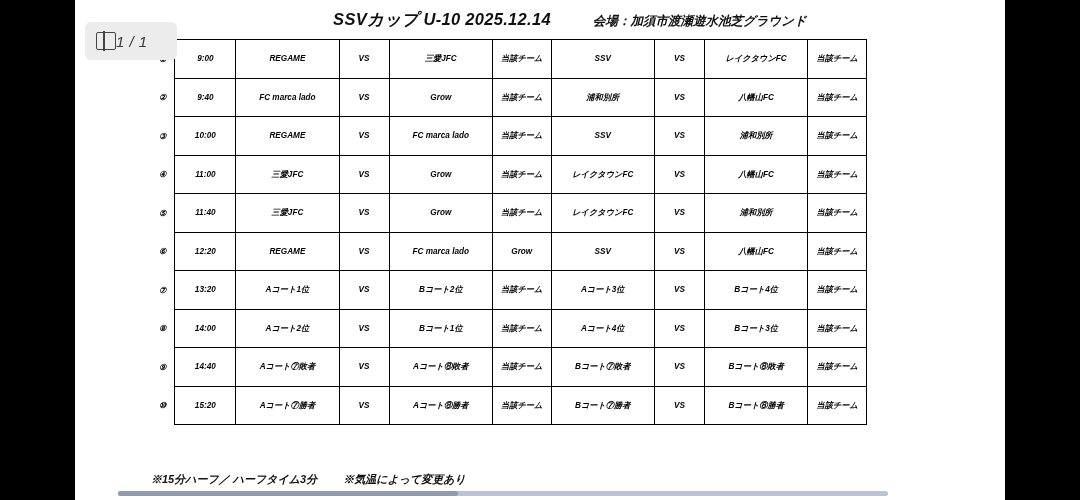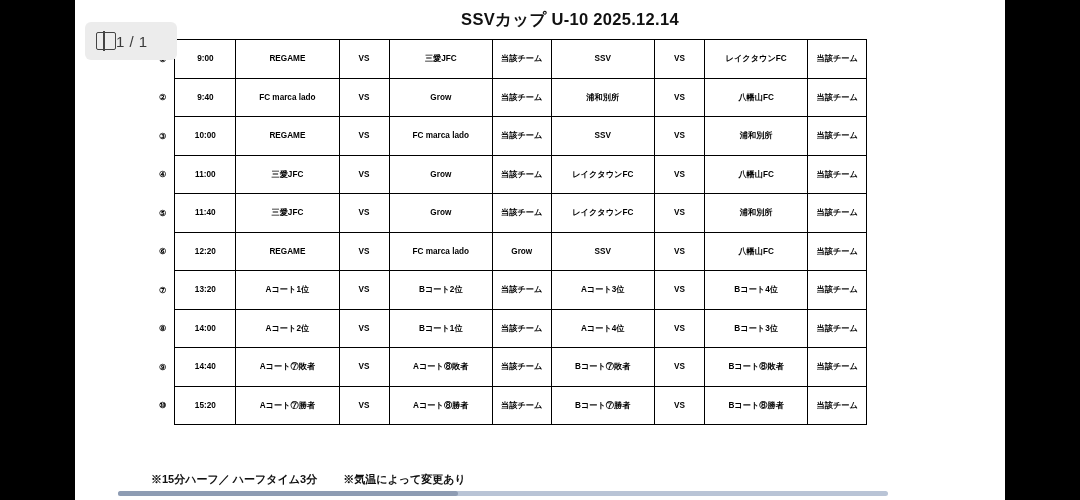--- a/index.html
+++ b/index.html
@@ -11,20 +11,21 @@
     width: 1080px;
     height: 500px;
     overflow: hidden;
     font-family: "Liberation Sans", sans-serif;
   }
   .viewer {
     position: relative;
     width: 880px;
     height: 500px;
     background: #000;
+    font-style: italic;
   }
   .page {
     position: absolute;
     left: 75px;
     top: 0;
     width: 930px;
     height: 500px;
     background: #ffffff;
   }
   .doc-inner {
@@ -168,20 +169,21 @@
 </head>
 <body>
 
 <div class="viewer">
 
   <div class="page">
     <div class="doc-inner">
 
       <div class="title-row">
         <div class="doc-title">SSVカップ U-10  2025.12.14</div>
+        <div class="venue">会場：加須市渡瀬遊水池芝グラウンド</div>
       </div>
 
       <table class="sched">
         <tbody>
 
           <tr>
             <td class="c-no">①</td>
             <td class="c-time">9:00</td>
             <td class="c-team">REGAME</td>
             <td class="c-vs">VS</td>

